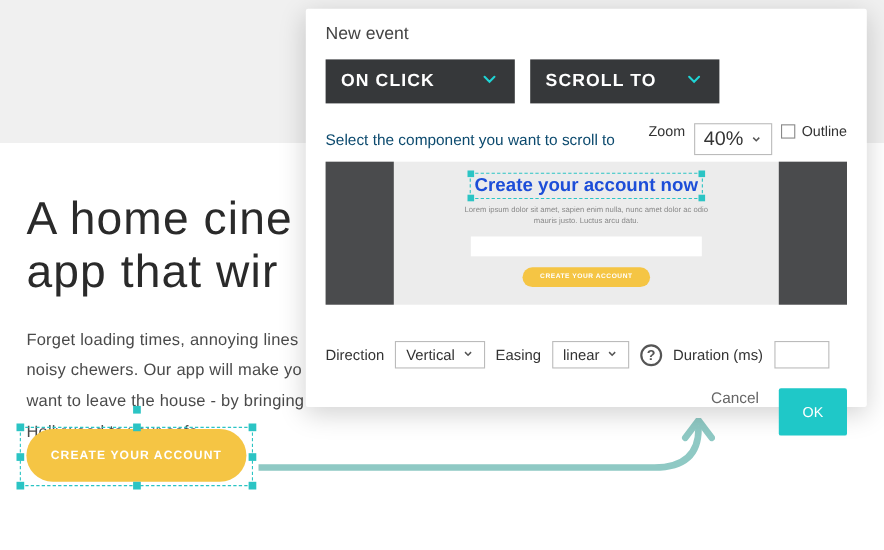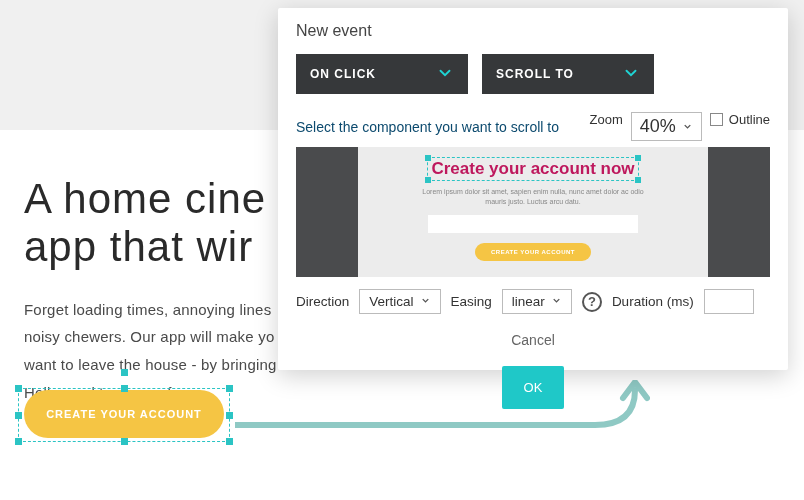--- a/index.html
+++ b/index.html
@@ -20,48 +20,48 @@
 .sh-tc { top: -4px; left: calc(50% - 3px); } .sh-bc { bottom: -4px; left: calc(50% - 3px); } .sh-lc { top: calc(50% - 3px); left: -4px; } .sh-rc { top: calc(50% - 3px); right: -4px; }
 .offset-handle { position: absolute; width: 7px; height: 7px; background: #2bc4c4; top: -20px; left: calc(50% - 3px); }
 
 .arrow { position: absolute; top: 380px; left: 235px; width: 415px; height: 80px; pointer-events: none; }
 
 .modal { position: absolute; top: 8px; left: 278px; width: 510px; height: 362px; background: #fff; box-shadow: 0 6px 24px rgba(0,0,0,0.18); border-radius: 2px; }
 .modal-inner { padding: 14px 18px 16px; }
 .modal-title { font-size: 16px; color: #444; font-weight: 400; margin-bottom: 14px; }
 
 .trigger-row { display: flex; gap: 14px; margin-bottom: 18px; }
-.dark-select { width: 172px; height: 40px; background: #36383a; color: #fff; display: flex; align-items: center; justify-content: space-between; padding: 0 14px; font-size: 12px; font-weight: 700; letter-spacing: 1px; cursor: pointer; }
+.dark-select { width: 172px; height: 40px; background: #36383a; color: #fff; display: flex; align-items: center; justify-content: space-between; padding: 0 14px; font-size: 16px; font-weight: 700; letter-spacing: 1px; cursor: pointer; }
 .chev-cyan svg { width: 18px; height: 18px; }
 
 .instruction-row { display: flex; align-items: center; justify-content: space-between; margin-bottom: 6px; }
 .instruction { font-size: 14px; color: #0c4a6e; }
 .zoom-group { display: flex; align-items: flex-start; gap: 8px; font-size: 13px; color: #333; }
 .zoom-dd { display: flex; align-items: center; gap: 6px; border: 1px solid #bbb; padding: 3px 8px; font-size: 18px; cursor: pointer; }
 .outline-chk { display: flex; align-items: center; gap: 6px; font-size: 13px; cursor: pointer; }
 .chkbox { width: 13px; height: 13px; border: 1px solid #888; }
 
 .preview { width: 100%; height: 130px; background: #ececec; display: flex; margin-top: 4px; }
 .preview-side { width: 62px; background: #4a4b4d; }
 .preview-center { flex: 1; display: flex; flex-direction: column; align-items: center; padding-top: 10px; }
 .preview-title-wrap { position: relative; padding: 2px 4px; }
-.preview-title { font-size: 17px; font-weight: 700; color: #be185d; }
+.preview-title { font-size: 17px; font-weight: 700; color: #1d4ed8; }
 .preview-sel { position: absolute; inset: 0; border: 1px dashed #2bc4c4; }
 .psh { position: absolute; width: 6px; height: 6px; background: #2bc4c4; }
 .psh-tl{top:-3px;left:-3px}.psh-tr{top:-3px;right:-3px}.psh-bl{bottom:-3px;left:-3px}.psh-br{bottom:-3px;right:-3px}
 .preview-lorem { font-size: 7px; color: #888; text-align: center; margin-top: 6px; line-height: 1.4; max-width: 230px; }
 .preview-input { width: 210px; height: 18px; background: #fff; margin-top: 8px; }
 .preview-btn { margin-top: 10px; background: #f5c544; color: #fff; font-size: 6px; font-weight: 700; padding: 6px 16px; border-radius: 12px; letter-spacing: 0.5px; }
 
-.params-row { display: flex; align-items: center; gap: 10px; margin-top: 12px; font-size: 13.5px; color: #333; }
+.params-row { display: flex; align-items: center; gap: 10px; margin-top: 33px; font-size: 13.5px; color: #333; }
 .param-dd { display: flex; align-items: center; gap: 6px; border: 1px solid #bbb; padding: 4px 9px; cursor: pointer; text-align: right; }
 .help-icon { width: 20px; height: 20px; border: 2px solid #555; border-radius: 50%; display: flex; align-items: center; justify-content: center; font-size: 13px; font-weight: 700; color: #555; cursor: pointer; }
 .param-input { width: 32px; border: 1px solid #bbb; padding: 4px 24px; font-size: 13.5px; }
 
-.modal-footer { display: flex; justify-content: flex-end; align-items: center; gap: 18px; margin-top: 18px; flex-direction: column; }
+.modal-footer { display: flex; justify-content: flex-end; gap: 18px; margin-top: 18px; }
 .cancel-link { font-size: 14px; color: #666; cursor: pointer; }
 .ok-btn { width: 62px; height: 43px; background: #1fc8c8; color: #fff; display: flex; align-items: center; justify-content: center; font-size: 13px; border-radius: 2px; cursor: pointer; }
 
 .small-chev svg { width: 11px; height: 11px; }
 </style>
 </head>
 <body>
 
 <div class="bg-gray-bar"></div>
 <div class="bg-white"></div>

